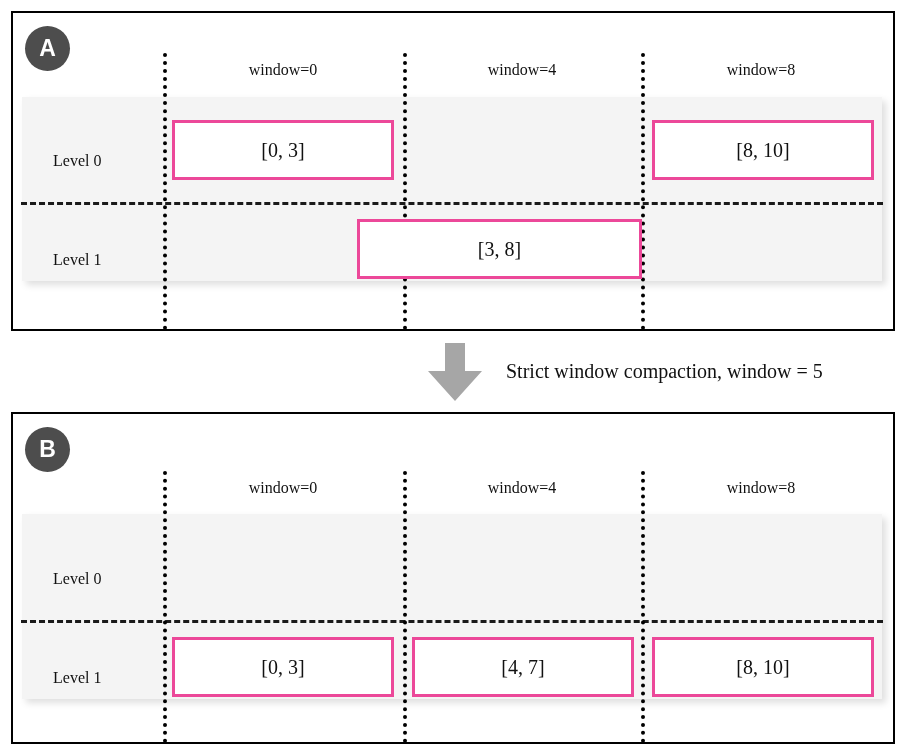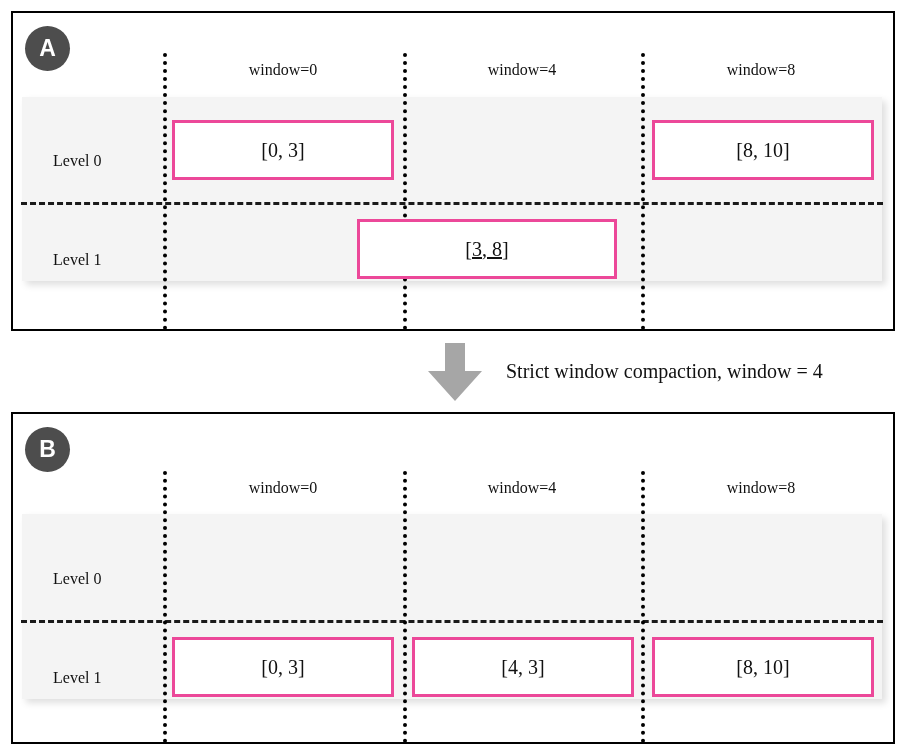--- a/index.html
+++ b/index.html
@@ -149,28 +149,28 @@
 
   <div class="window-label window-label-a" style="left:150px; width:240px;">window=0</div>
   <div class="window-label window-label-a" style="left:390px; width:238px;">window=4</div>
   <div class="window-label window-label-a" style="left:628px; width:240px;">window=8</div>
 
   <div class="level-label level-label-a" id="level0-label-a">Level 0</div>
   <div class="level-label level-label-a" id="level1-label-a">Level 1</div>
 
   <div class="interval-box" style="left:159px; top:107px; width:222px; height:60px;">[0, 3]</div>
   <div class="interval-box" style="left:639px; top:107px; width:222px; height:60px;">[8, 10]</div>
-  <div class="interval-box" style="left:344px; top:206px; width:260px; height:60px;text-decoration:underline;">[3, 8]</div>
+  <div class="interval-box" style="left:344px; top:206px; width:285px; height:60px;">[3, 8]</div>
 </div>
 
 <div id="transition">
   <svg id="arrow-icon" viewBox="0 0 62 58">
     <polygon points="21,0 41,0 41,28 58,28 31,58 4,28 21,28" fill="#a6a6a6"></polygon>
   </svg>
-  <div id="transition-caption">Strict window compaction, window = 4</div>
+  <div id="transition-caption">Strict window compaction, window = 5</div>
 </div>
 
 <div class="panel" id="panel-b">
 
   <div class="badge">B</div>
 
   <div class="levels-band" id="band-b"></div>
   <div class="level-divider" id="divider-b"></div>
 
   <div class="vline vline-b" style="left:150px;"></div>
@@ -178,15 +178,15 @@
   <div class="vline vline-b" style="left:628px;"></div>
 
   <div class="window-label window-label-b" style="left:150px; width:240px;">window=0</div>
   <div class="window-label window-label-b" style="left:390px; width:238px;">window=4</div>
   <div class="window-label window-label-b" style="left:628px; width:240px;">window=8</div>
 
   <div class="level-label level-label-b" id="level0-label-b">Level 0</div>
   <div class="level-label level-label-b" id="level1-label-b">Level 1</div>
 
   <div class="interval-box" style="left:159px; top:223px; width:222px; height:60px;">[0, 3]</div>
-  <div class="interval-box" style="left:399px; top:223px; width:222px; height:60px;">[4, 3]</div>
+  <div class="interval-box" style="left:399px; top:223px; width:222px; height:60px;">[4, 7]</div>
   <div class="interval-box" style="left:639px; top:223px; width:222px; height:60px;">[8, 10]</div>
 </div>
 
 </body></html>

